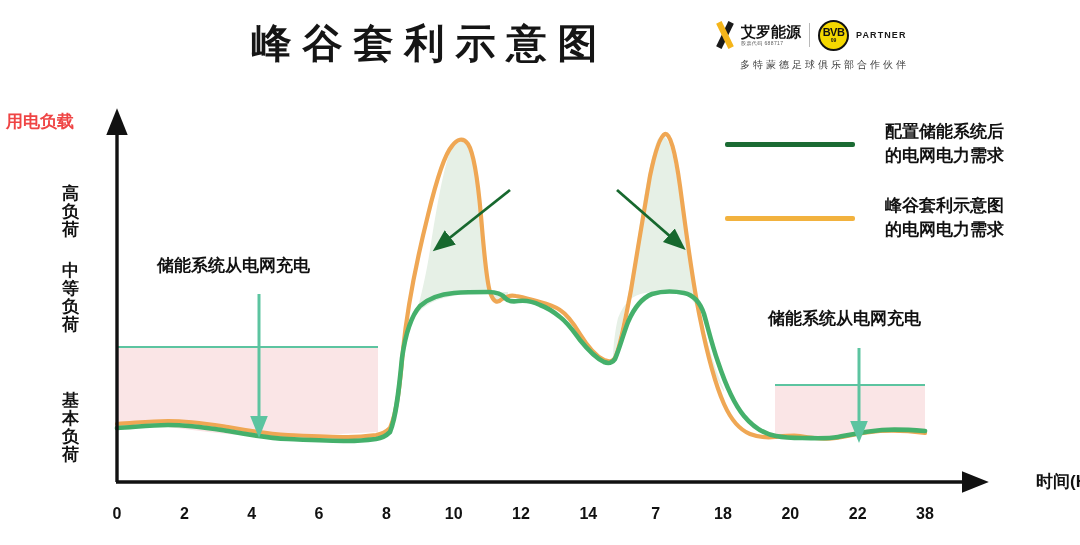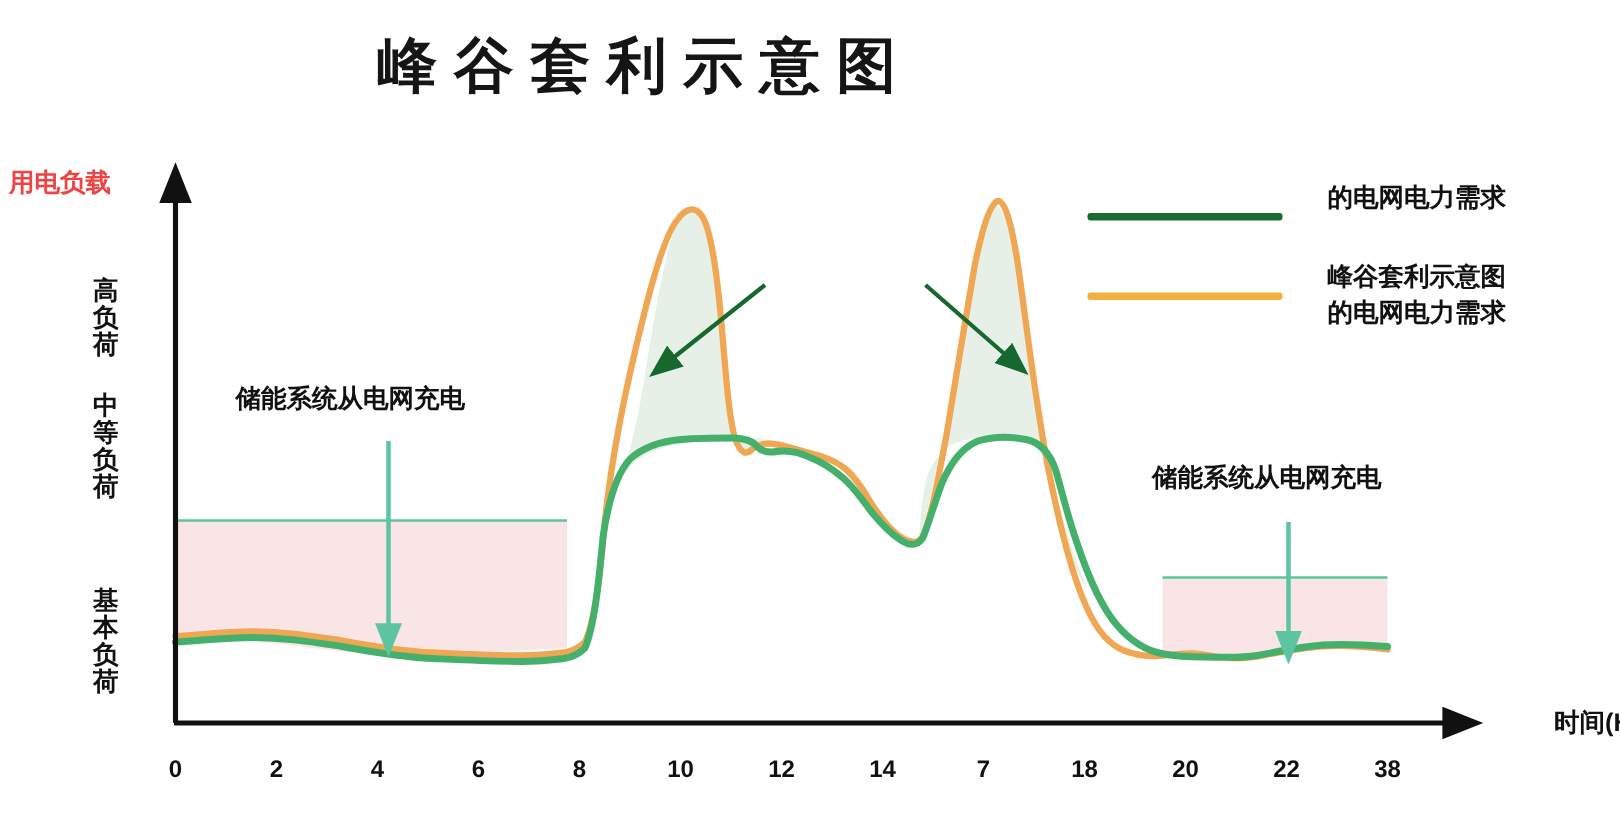--- a/index.html
+++ b/index.html
@@ -224,20 +224,41 @@
     white-space: nowrap;
   }
 </style>
 </head>
 <body>
 
 <div id="root">
 
   <div class="chart-title">峰谷套利示意图</div>
 
+  <div class="brand-block">
+    <div class="brand-row">
+      <div class="brand-left">
+        <div class="brand-x">
+          <span class="b1"></span>
+            <span class="b2"></span>
+        </div>
+        <div class="brand-names">
+          <div class="brand-cn">艾罗能源</div>
+          <div class="brand-sub">股票代码 688717</div>
+        </div>
+      </div>
+      <div class="brand-divider"></div>
+      <div class="bvb-badge">
+        <div class="bvb-t">BVB</div>
+        <div class="bvb-n">09</div>
+      </div>
+      <div class="partner-word">PARTNER</div>
+    </div>
+    <div class="brand-tagline">多特蒙德足球俱乐部合作伙伴</div>
+  </div>
 
   <svg id="plot" width="1080" height="545">
     <defs>
       <marker id="arrowAxis" markerWidth="10" markerHeight="10" refX="1" refY="3.2" orient="auto">
         <path d="M0,0 L8,3.2 L0,6.4 z" fill="#111"></path>
       </marker>
       <marker id="arrowGreen" markerWidth="10" markerHeight="10" refX="1.5" refY="3.2" orient="auto">
         <path d="M0,0 L8,3.2 L0,6.4 z" fill="#17682E"></path>
       </marker>
       <marker id="arrowTeal" markerWidth="9" markerHeight="9" refX="1.5" refY="3" orient="auto">
@@ -358,20 +379,21 @@
       <div class="xtick" style="left: 925px;">38</div>
     </div>
 
   <div class="annot annot-charge-left">储能系统从电网充电</div>
   <div class="annot annot-charge-right">储能系统从电网充电</div>
 
   <div class="legend">
     <div class="legend-row">
       <div class="legend-swatch" style="background:#1B6B33"></div>
       <div class="legend-text">
+        <div>配置储能系统后</div>
         <div>的电网电力需求</div>
       </div>
     </div>
     <div class="legend-row">
       <div class="legend-swatch" style="background:#F2B23E"></div>
       <div class="legend-text">
         <div>峰谷套利示意图</div>
         <div>的电网电力需求</div>
       </div>
     </div>

